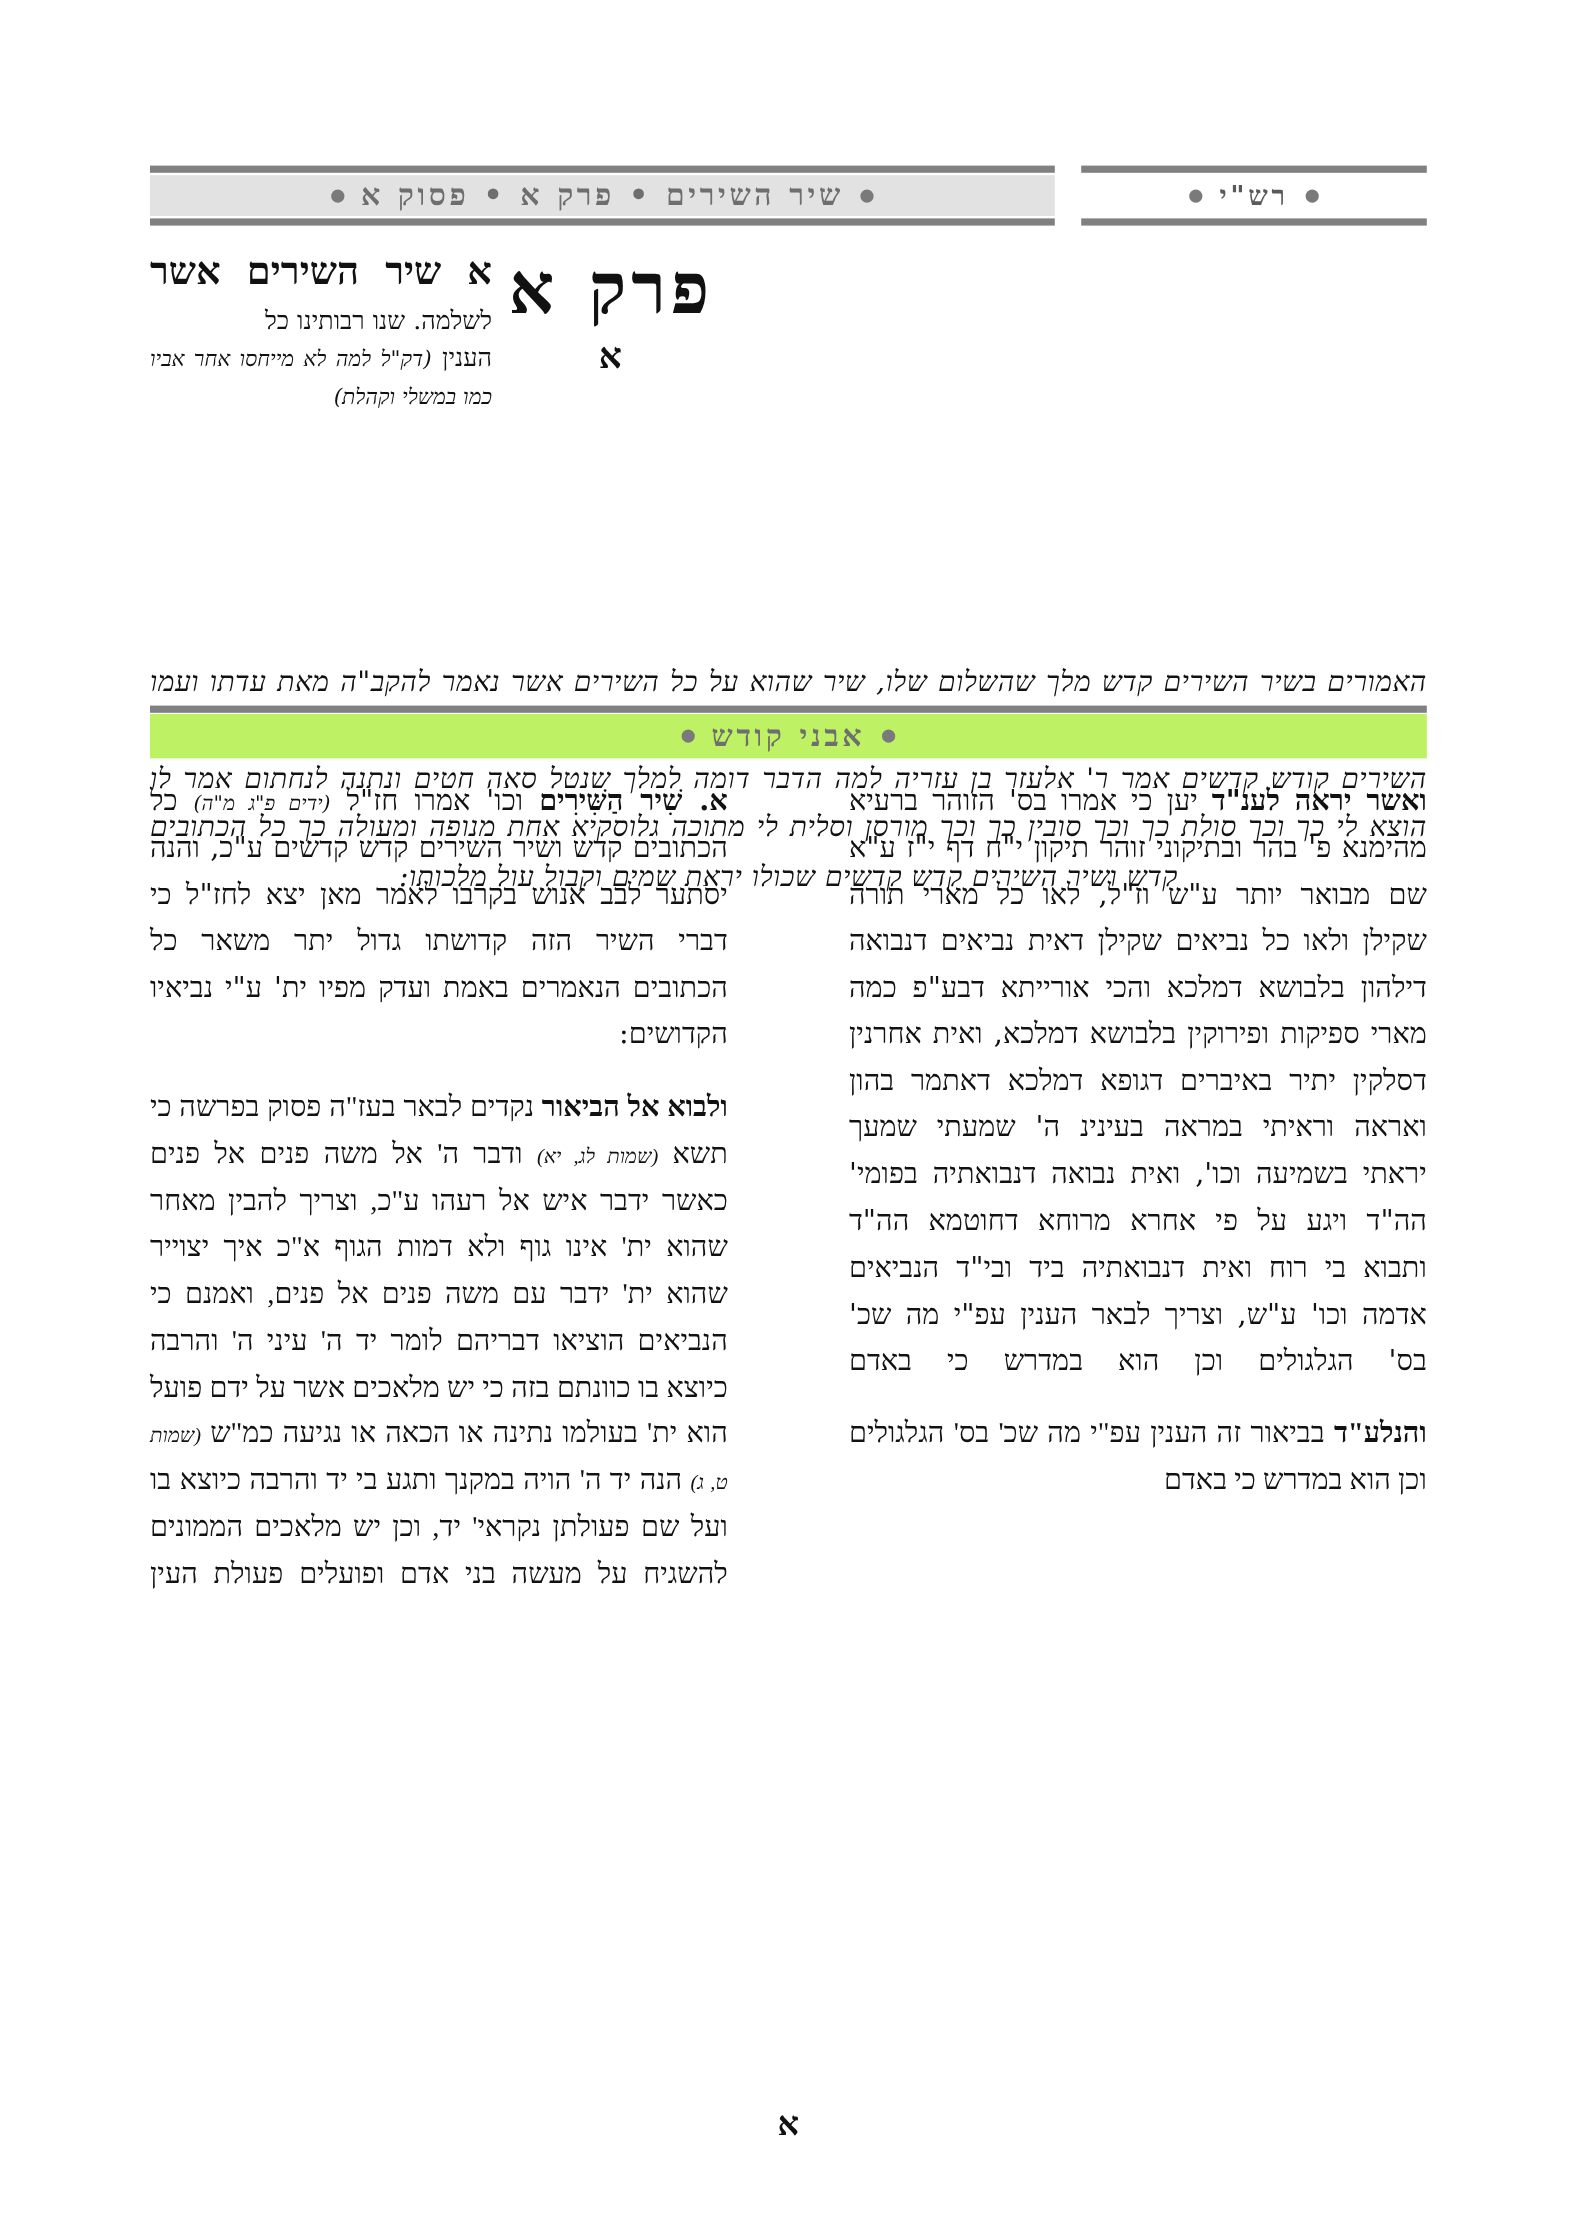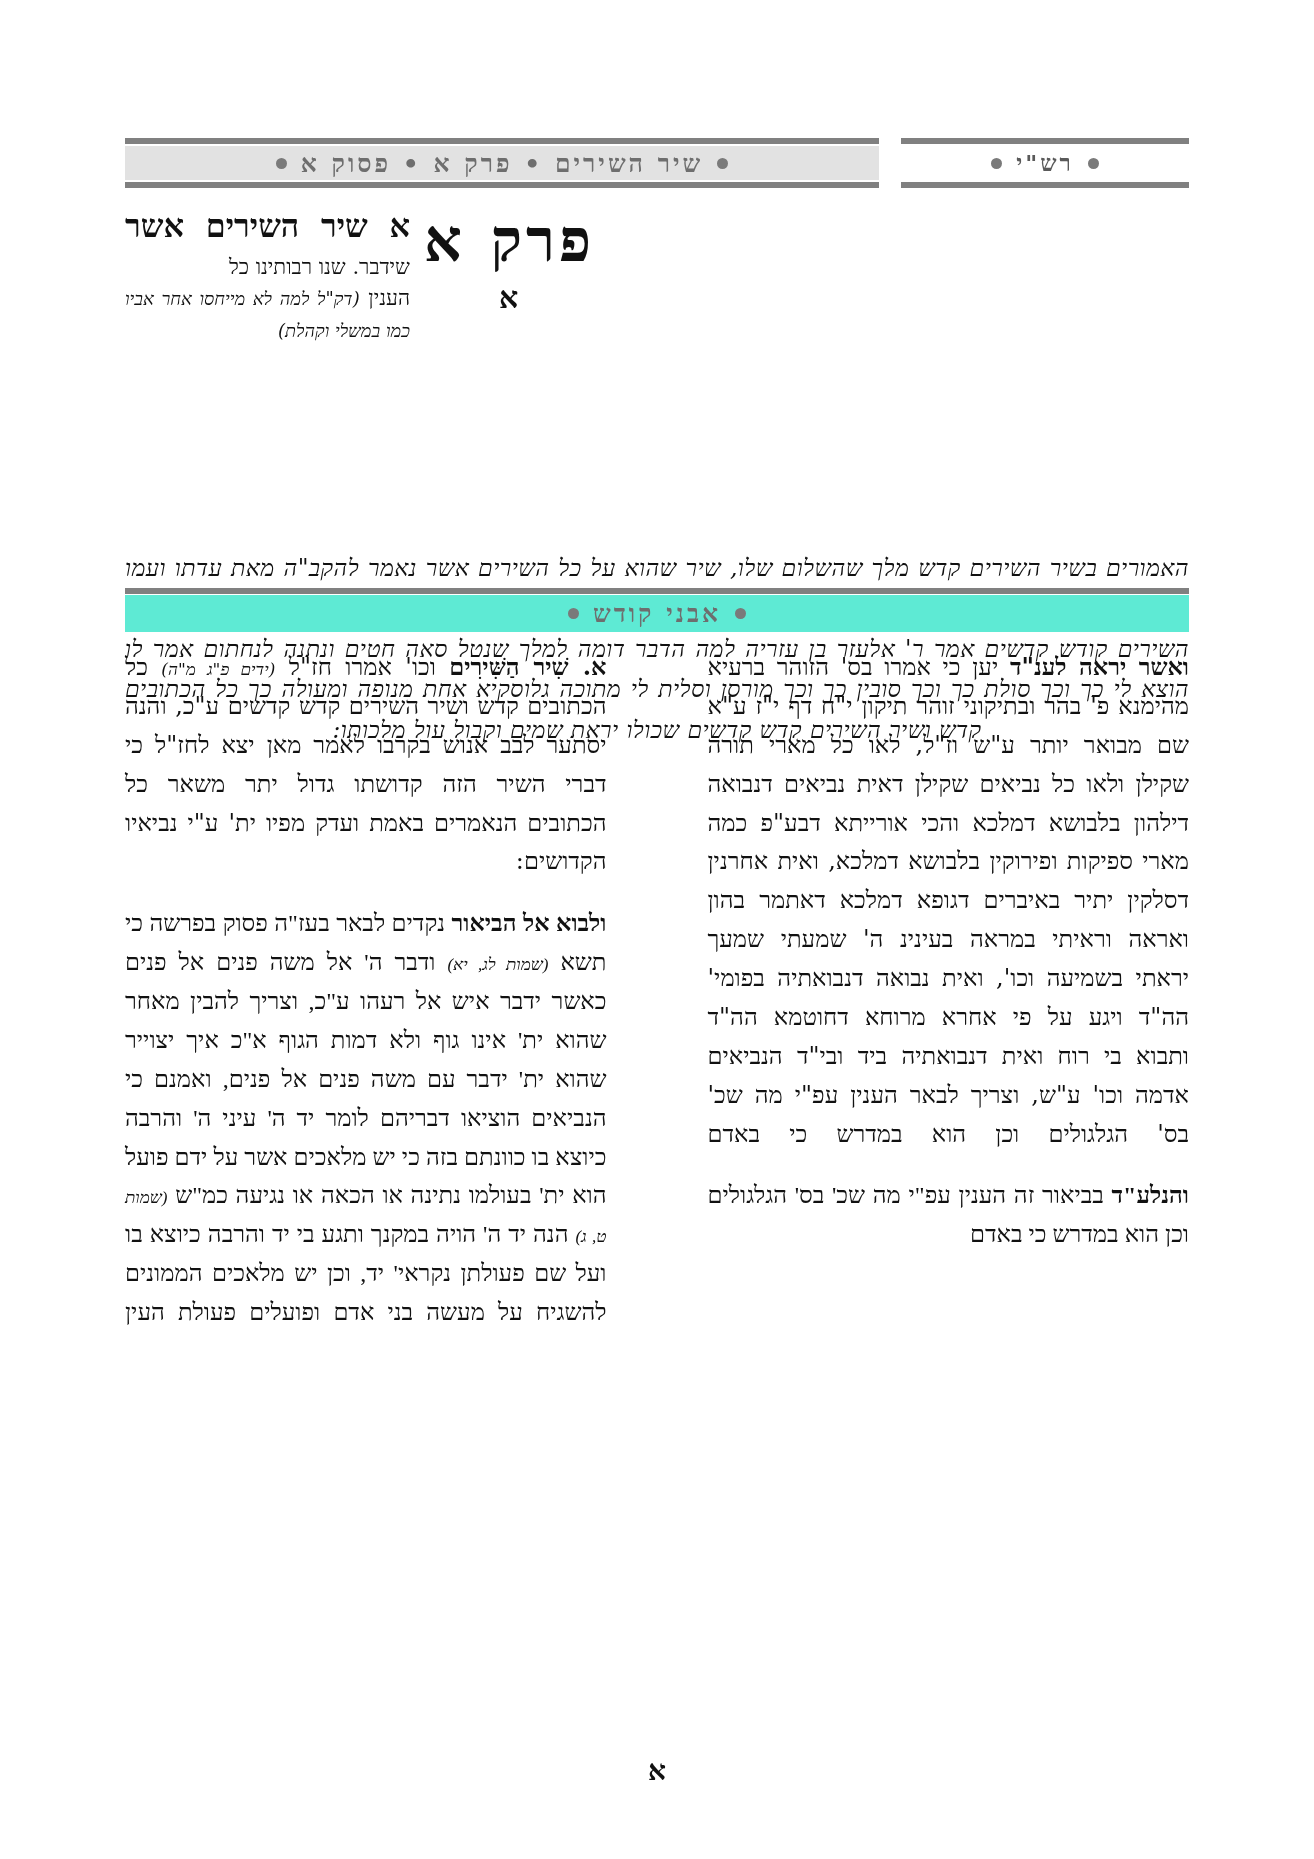--- a/index.html
+++ b/index.html
@@ -187,21 +187,21 @@
   .ak-band {
     position: absolute;
     top: 588px;
     left: 0; right: 0;
     height: 44px;
   }
   .ak-band .band {
     position: absolute;
     top: 7px; bottom: 0;
     left: 0; right: 0;
-    background: #5eead4;
+    background: #bef264;
     display: flex;
     align-items: center;
     justify-content: center;
   }
 
   
   .body-cols {
     position: absolute;
     top: 648px;
     left: 0; right: 0;
@@ -281,21 +281,21 @@
 
     <div class="verse-zone">
       <div class="perek-title">פרק א</div>
       <div class="verse-line">
         <span class="verse-num">א</span>
       </div>
     </div>
 
     <div class="rashi-col">
       <div class="rashi-head">א שיר השירים אשר</div>
-      <div class="rashi-body">שידבר. שנו רבותינו כל</div>
+      <div class="rashi-body">לשלמה. שנו רבותינו כל</div>
       <div class="rashi-body">
         <span>הענין</span>
         <span class="rashi-script">(דק"ל למה לא מייחסו אחר אביו כמו במשלי וקהלת)</span>
       </div>
     </div>
 
     <div class="rashi-wide">האמורים בשיר השירים קדש מלך שהשלום שלו, שיר שהוא על כל השירים אשר נאמר להקב"ה מאת עדתו ועמו כנסת ישראל אמר רבי עקיבא לא היה העולם כדאי כיום שניתן בו שיר השירים לישראל שכל הכתובים קדש ושיר השירים קודש קדשים אמר ר' אלעזר בן עזריה למה הדבר דומה למלך שנטל סאה חטים ונתנה לנחתום אמר לו הוצא לי כך וכך סולת כך וכך סובין כך וכך מורסן וסלית לי מתוכה גלוסקיא אחת מנופה ומעולה כך כל הכתובים קדש ושיר השירים קדש קדשים שכולו יראת שמים וקבול עול מלכותו:</div>
 
   </div>
 

